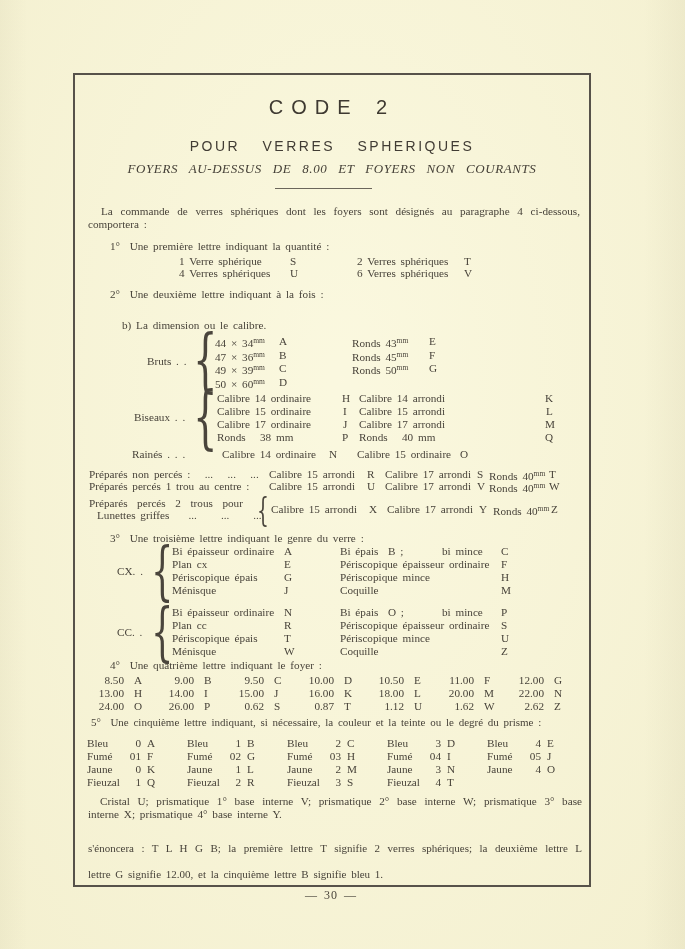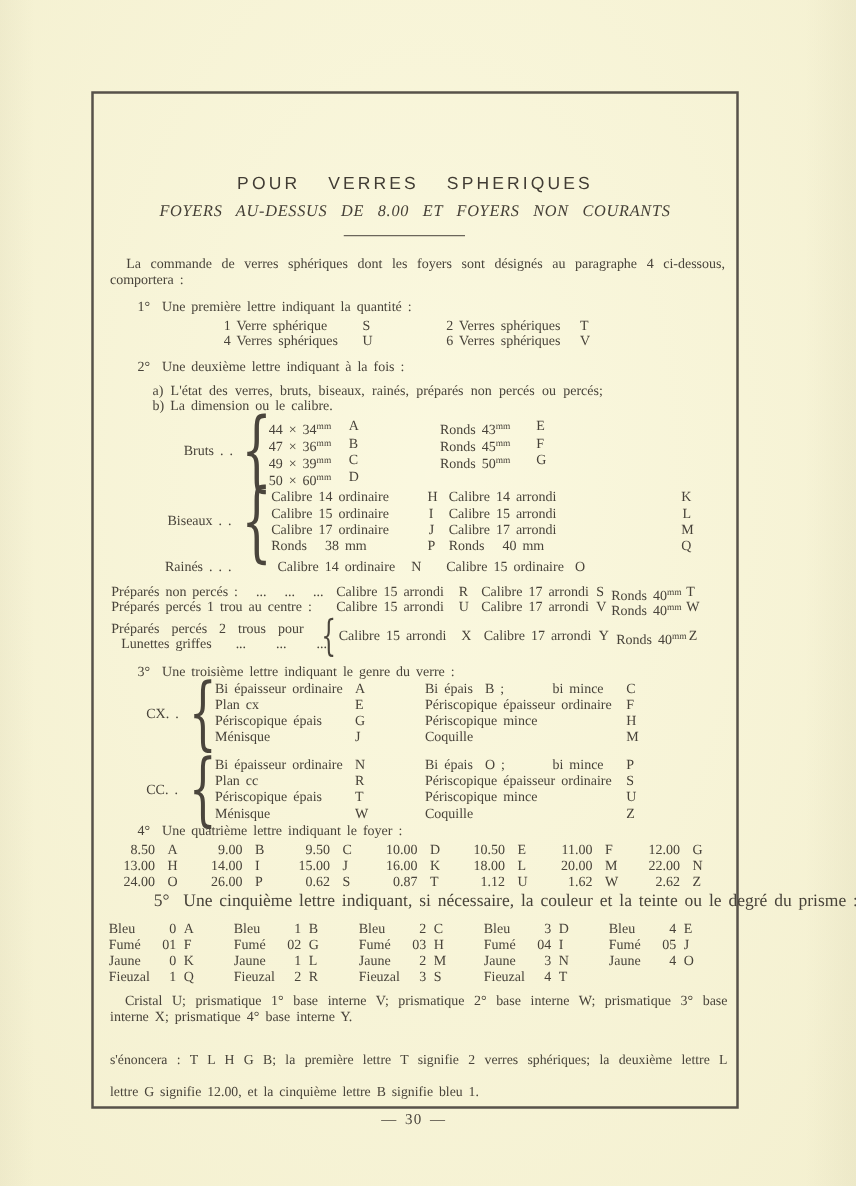--- a/index.html
+++ b/index.html
@@ -31,20 +31,21 @@
     transform:scaleX(0.55);transform-origin:left center;
   }
   .pagenum{position:absolute;left:73px;top:889px;width:516px;text-align:center;font-size:12px;letter-spacing:1px;color:#4a453c;}
   .it{font-style:italic;}
 </style>
 </head>
 <body>
 
 <div class="frame">
 
+  <div class="r center t1" style="top:26px;height:22px">CODE 2</div>
   <div class="r center t2" style="top:65px;height:16px">POUR   VERRES   SPHERIQUES</div>
   <div class="r center t3" style="top:88px;height:15px">FOYERS  AU-DESSUS  DE  8.00  ET  FOYERS  NON  COURANTS</div>
   <div class="divider"></div>
 
   <div class="r just" style="top:130px;left:13px;width:492px;right:auto;text-indent:13px">La commande de verres sphériques dont les foyers sont désignés au paragraphe 4 ci-dessous,</div>
   <div class="r" style="top:143px;left:13px;right:auto">comportera :</div>
 
   <div class="a heading" style="top:165px;left:35px">1°  Une première lettre indiquant la quantité :</div>
   <div class="r" style="top:180px">
     <span class="a" style="left:104px">1 Verre sphérique</span>
@@ -53,21 +54,20 @@
     <span class="a code" style="left:389px">T</span>
   </div>
   <div class="r" style="top:192px">
     <span class="a" style="left:104px">4 Verres sphériques</span>
     <span class="a code" style="left:215px">U</span>
     <span class="a" style="left:282px">6 Verres sphériques</span>
     <span class="a code" style="left:389px">V</span>
   </div>
 
   <div class="a heading" style="top:213px;left:35px">2°  Une deuxième lettre indiquant à la fois :</div>
-  <div class="a" style="top:232px;left:47px;word-spacing:3px">a) L'état des verres, bruts, biseaux, rainés, préparés non percés ou percés;</div>
   <div class="a" style="top:244px;left:47px">b) La dimension ou le calibre.</div>
 
   <div>
     <span class="a" style="top:280px;left:72px">Bruts . .</span>
     <span class="brace" style="top:256px;left:118px;font-size:70px;line-height:58px">{</span>
     <div class="r" style="top:260px">
       <span class="a" style="left:140px"><span>44 × 34</span><sup>mm</sup></span>
       <span class="a code" style="left:204px">A</span>
       <span class="a" style="left:277px"><span>Ronds 43</span><sup>mm</sup></span>
       <span class="a code" style="left:354px">E</span>
@@ -266,21 +266,21 @@
         <span class="a code" style="left:269px">T</span>
       <span class="a" style="left:295px;width:34px;text-align:right">1.12</span>
         <span class="a code" style="left:339px">U</span>
       <span class="a" style="left:365px;width:34px;text-align:right">1.62</span>
         <span class="a code" style="left:409px">W</span>
       <span class="a" style="left:435px;width:34px;text-align:right">2.62</span>
         <span class="a code" style="left:479px">Z</span>
     </div>
   </div>
 
-  <div class="a heading" style="top:641px;left:48px;width:480px;font-size:14px">5°  Une cinquième lettre indiquant, si nécessaire, la couleur et la teinte ou le degré du prisme :</div>
+  <div class="a heading" style="top:641px;left:16px;width:480px;font-size:11px">5°  Une cinquième lettre indiquant, si nécessaire, la couleur et la teinte ou le degré du prisme :</div>
   <div>
     <div class="r" style="top:662px">
       <span class="a" style="left:12px">Bleu</span>
         <span class="a" style="left:48px;width:18px;text-align:right">0</span>
         <span class="a code" style="left:72px">A</span>
       <span class="a" style="left:112px">Bleu</span>
         <span class="a" style="left:148px;width:18px;text-align:right">1</span>
         <span class="a code" style="left:172px">B</span>
       <span class="a" style="left:212px">Bleu</span>
         <span class="a" style="left:248px;width:18px;text-align:right">2</span>

